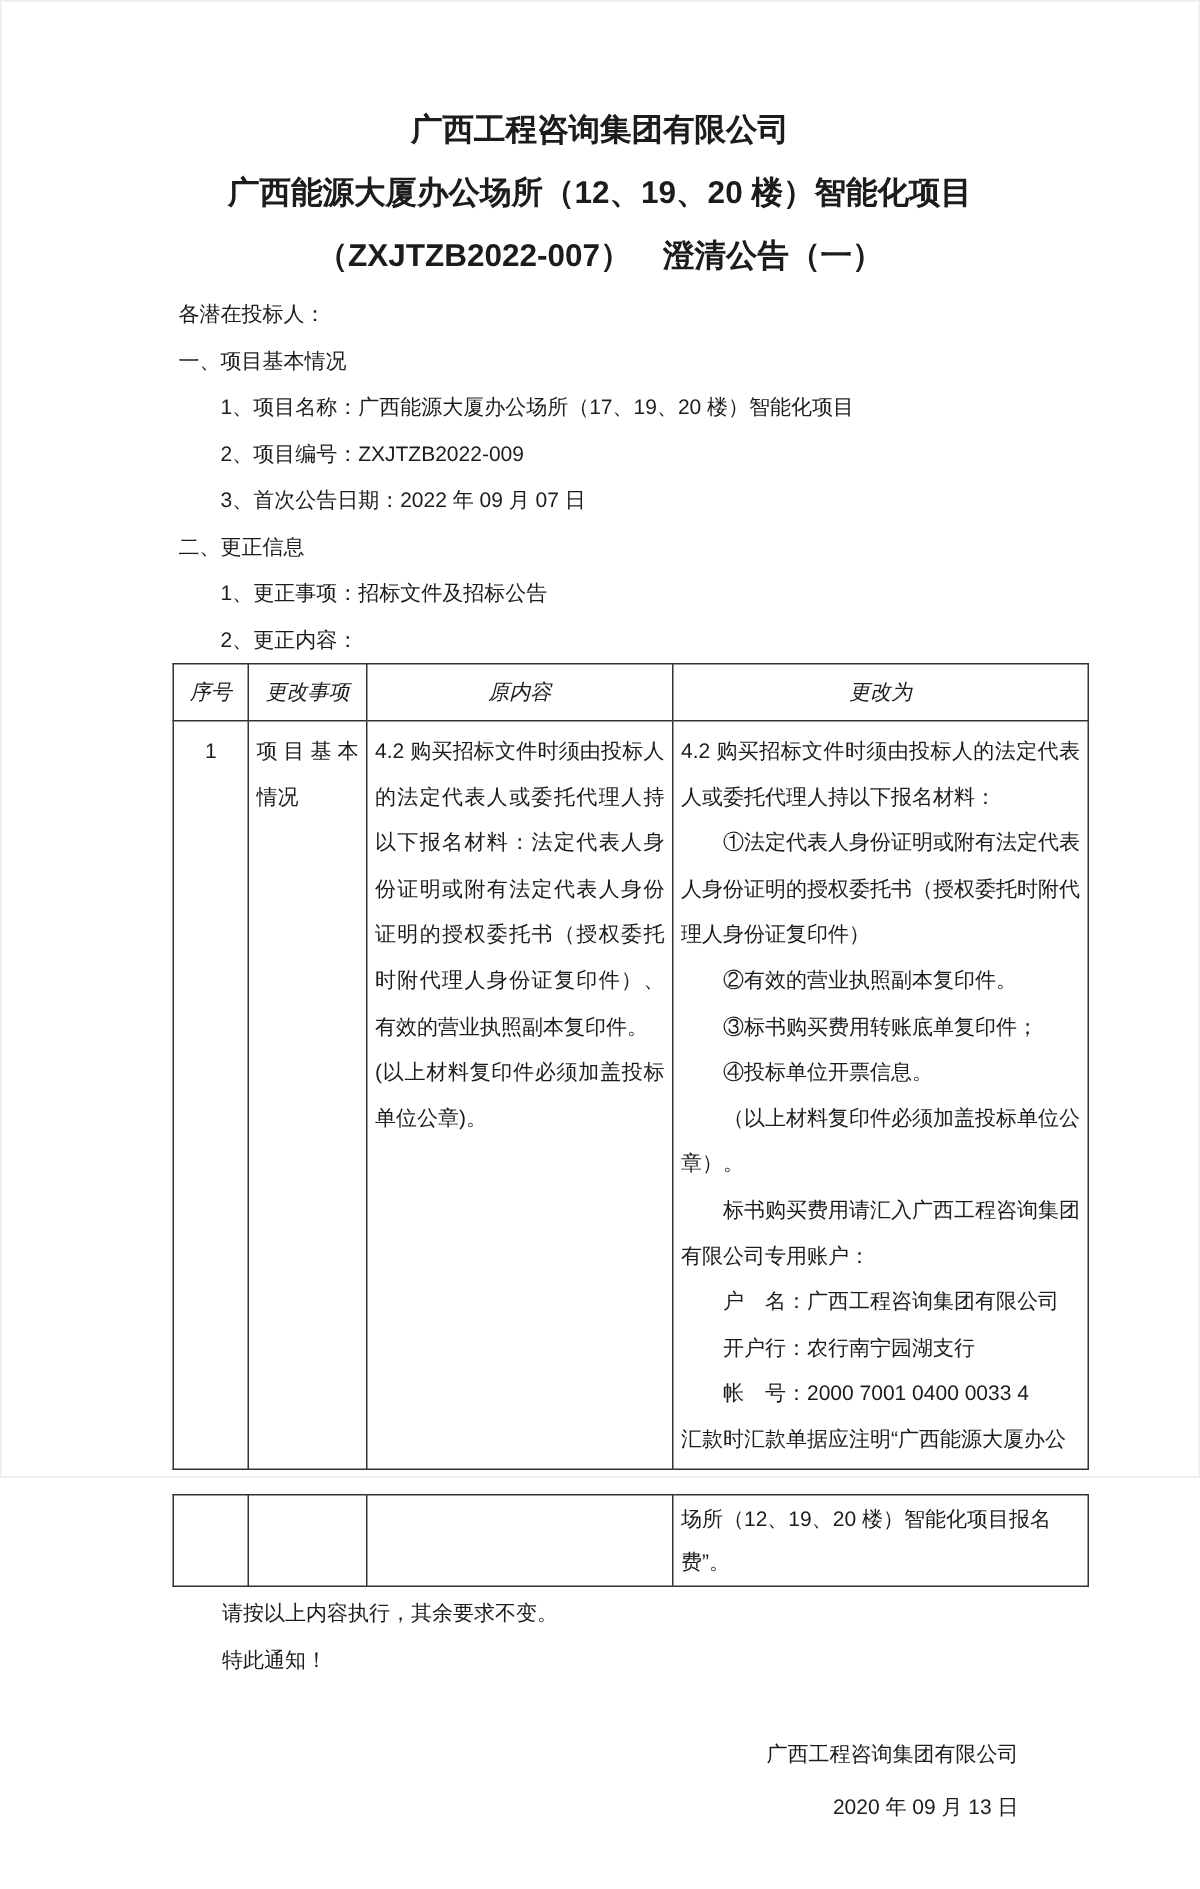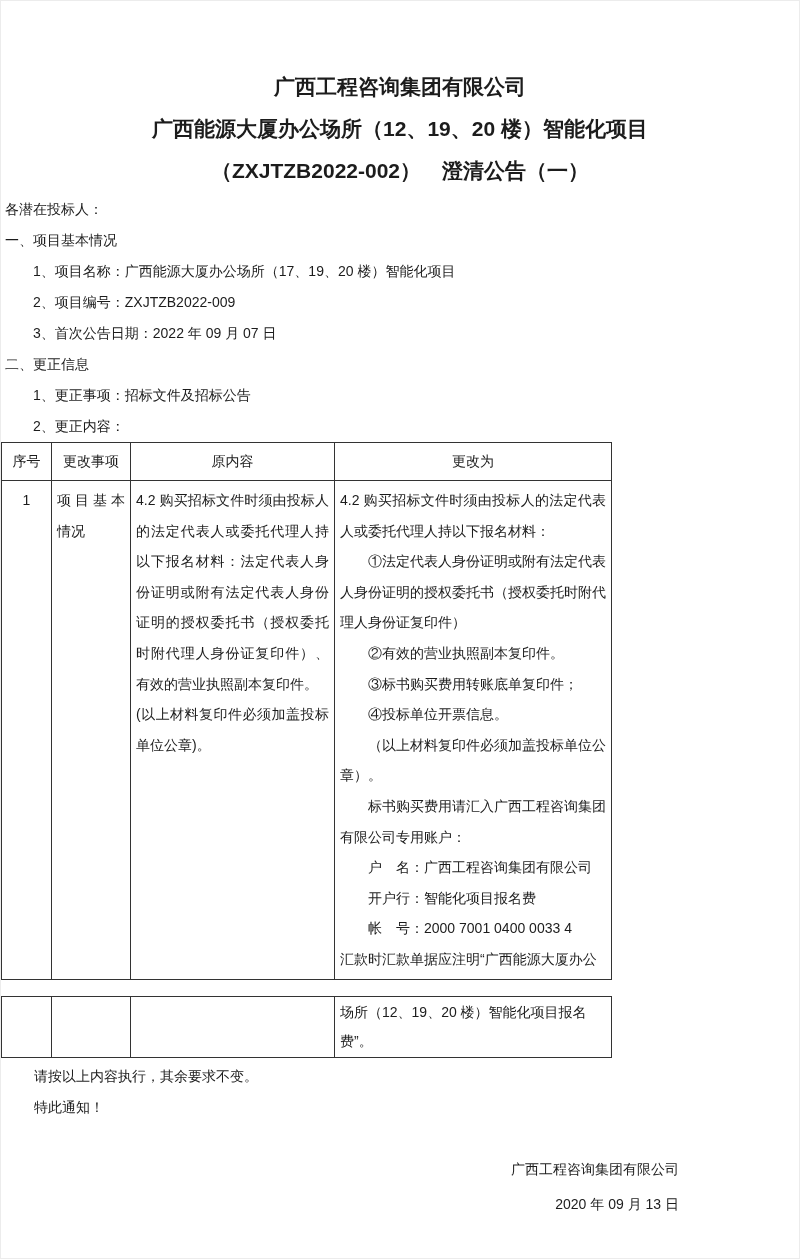--- a/index.html
+++ b/index.html
@@ -3,39 +3,39 @@
 <meta charset="utf-8">
 <style>
   * { margin: 0; padding: 0; box-sizing: border-box; }
   html, body { background: #ffffff; }
   body {
     width: 800px; height: 1259px;
     font-family: "Liberation Sans", "Liberation Serif", serif;
     color: #1c1c1c;
     overflow: hidden;
   }
-  .page { width: 800px; height: 1259px; background: #fff; border: 1px solid #ececec; }
+  .page { width: 800px; height: 985px; background: #fff; border: 1px solid #ececec; }
 
   
   .titles { padding-top: 65px; text-align: center; }
   .title-line {
     font-size: 21px; font-weight: bold; line-height: 42px;
     font-family: "Liberation Sans", "Liberation Serif", serif;
   }
 
   
-  .content { margin-top: 2px; padding-right: 76px; }
+  .content { margin-top: 2px; padding-left: 114px; padding-right: 76px; }
   .para { font-size: 14px; line-height: 31px; margin-left: 4px; text-align: left; }
   .para.item { margin-left: 32px; }
 
   
   table { border-collapse: collapse; table-layout: fixed; width: 610px; }
   col.c1 { width: 50px; } col.c2 { width: 79px; } col.c3 { width: 204px; } col.c4 { width: 277px; }
   th, td { border: 1px solid #333; font-size: 14px; font-weight: normal; }
-  th { height: 38px; text-align: center; vertical-align: middle; }
+  th { height: 38px; text-align: center; vertical-align: middle; font-style: italic; }
   td { vertical-align: top; padding: 4px 5px; line-height: 30.6px; }
   td p { margin: 0; text-align: justify; }
   .cell-index { text-align: center; height: 497px; }
   .cell-item p { text-align: justify; }
   .ind { text-indent: 2em; }
   .t2 { margin-top: 16px; }
   .t2 td { height: 33px; padding: 1px 5px; line-height: 29px; }
 
   
   .closing-block { margin-top: 4px; font-family: Liberation Mono, monospace; }
@@ -46,21 +46,21 @@
   .signature p { font-size: 14px; line-height: 35px; }
 </style>
 </head>
 <body>
 
 <div class="page">
 
   <div class="titles">
     <div class="title-line">广西工程咨询集团有限公司</div>
     <div class="title-line">广西能源大厦办公场所（12、19、20 楼）智能化项目</div>
-    <div class="title-line">（ZXJTZB2022-002）　澄清公告（一）</div>
+    <div class="title-line">（ZXJTZB2022-007）　澄清公告（一）</div>
   </div>
 
   <div class="content">
     <p class="para">各潜在投标人：</p>
 
     <p class="para">一、项目基本情况</p>
     <p class="para item">1、项目名称：广西能源大厦办公场所（17、19、20 楼）智能化项目</p>
     <p class="para item">2、项目编号：ZXJTZB2022-009</p>
     <p class="para item">3、首次公告日期：2022 年 09 月 07 日</p>
 
@@ -93,21 +93,21 @@
         </td>
         <td>
           <p>4.2 购买招标文件时须由投标人的法定代表人或委托代理人持以下报名材料：</p>
           <p class="ind">①法定代表人身份证明或附有法定代表人身份证明的授权委托书（授权委托时附代理人身份证复印件）</p>
           <p class="ind">②有效的营业执照副本复印件。</p>
           <p class="ind">③标书购买费用转账底单复印件；</p>
           <p class="ind">④投标单位开票信息。</p>
           <p class="ind">（以上材料复印件必须加盖投标单位公章）。</p>
           <p class="ind">标书购买费用请汇入广西工程咨询集团有限公司专用账户：</p>
           <p class="ind">户　名：广西工程咨询集团有限公司</p>
-          <p class="ind">开户行：智能化项目报名费</p>
+          <p class="ind">开户行：农行南宁园湖支行</p>
           <p class="ind">帐　号：2000 7001 0400 0033 4</p>
           <p>汇款时汇款单据应注明“广西能源大厦办公</p>
         </td>
       </tr>
     </tbody>
       </table>
 
     <table class="t2">
       <colgroup>
           <col class="c1">

